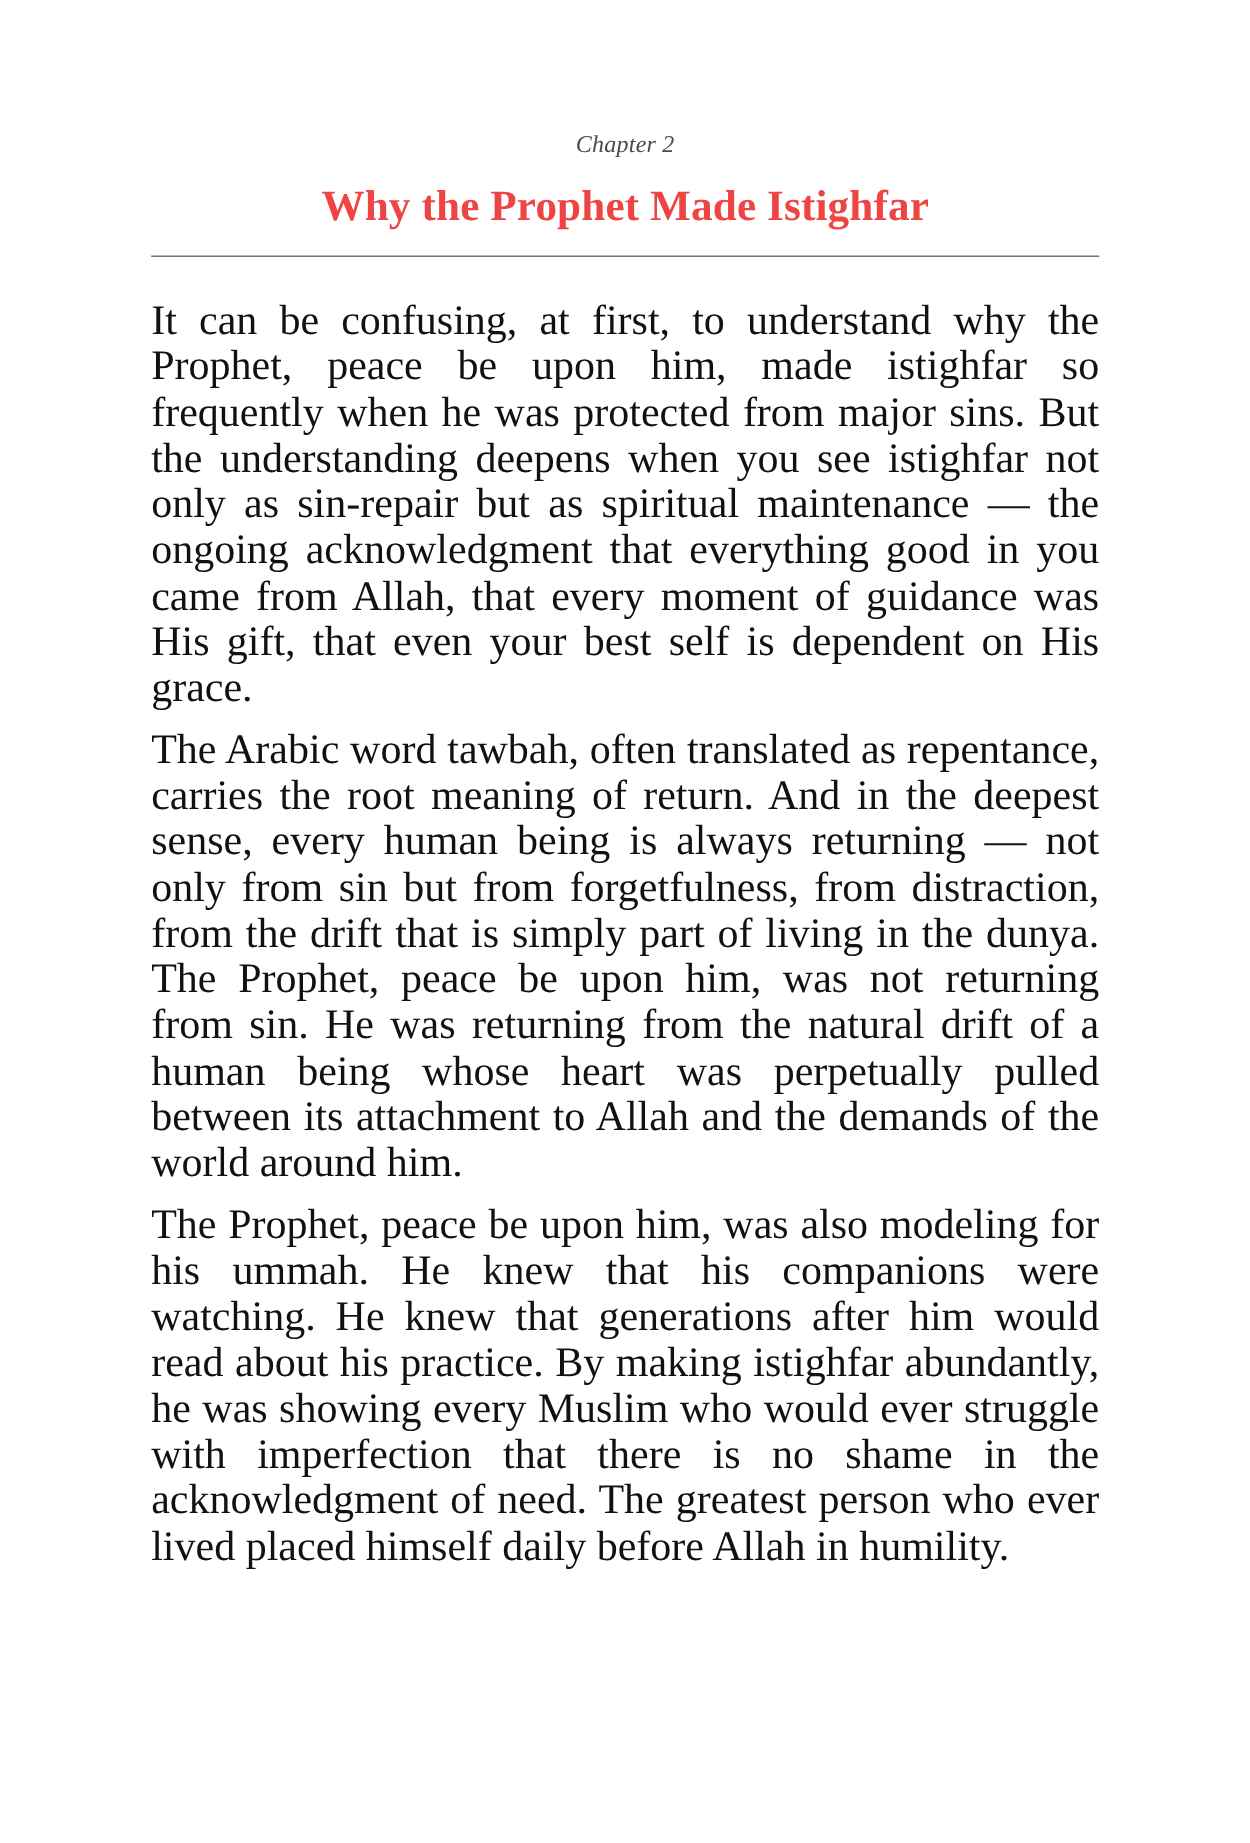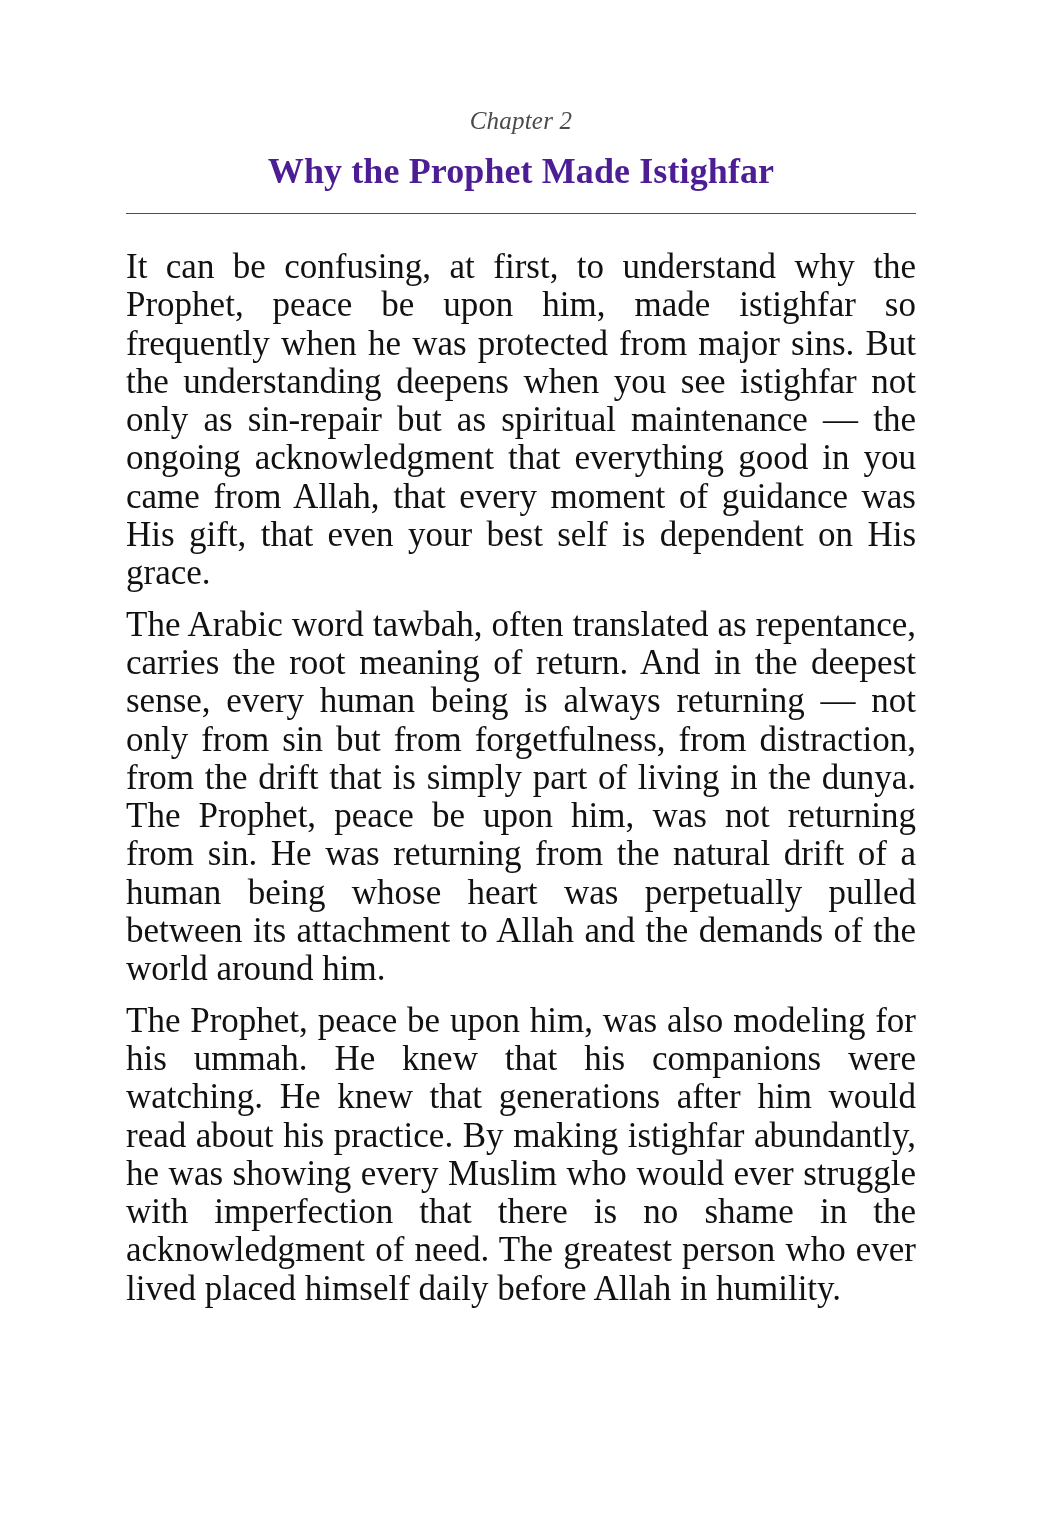--- a/index.html
+++ b/index.html
@@ -25,35 +25,35 @@
     width: 790px;
   }
 
   .chapter-eyebrow {
     margin: 0;
     padding-top: 106px;
     text-align: center;
     font-family: "Liberation Serif", "DejaVu Serif", serif;
     font-style: italic;
     font-weight: normal;
-    font-size: 25px;
+    font-size: 20px;
     line-height: 30px;
     color: #4b4b4b;
     letter-spacing: 0.2px;
   }
 
   .chapter-title {
     margin: 0;
     padding-top: 13px;
     text-align: center;
     font-family: "Liberation Serif", "DejaVu Serif", serif;
     font-weight: bold;
     font-size: 36px;
     line-height: 44px;
-    color: #4c1d95;
+    color: #ef4444;
     letter-spacing: 0.1px;
   }
 
   .title-rule {
     margin: 0;
     margin-top: 20px;
     border: 0;
     border-top: 1.6px solid #4f4f4f;
     width: 100%;
     height: 0;

